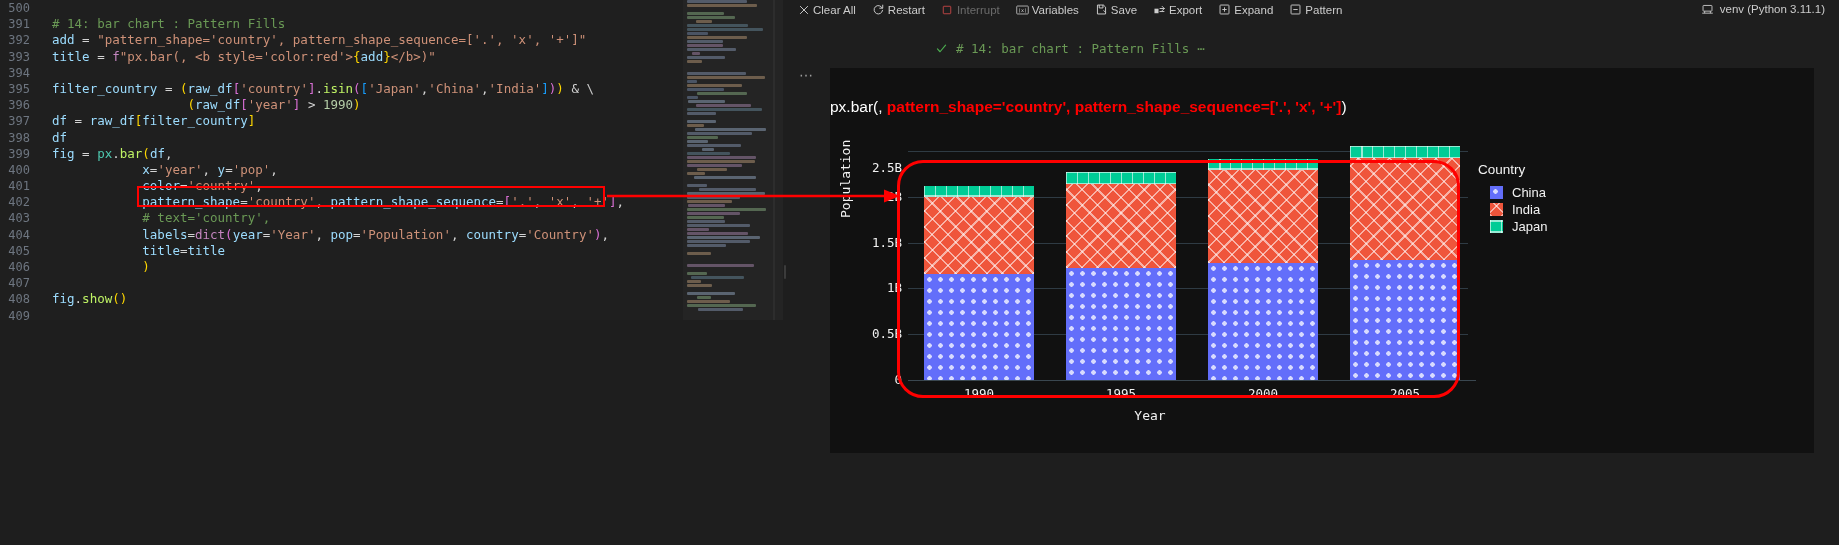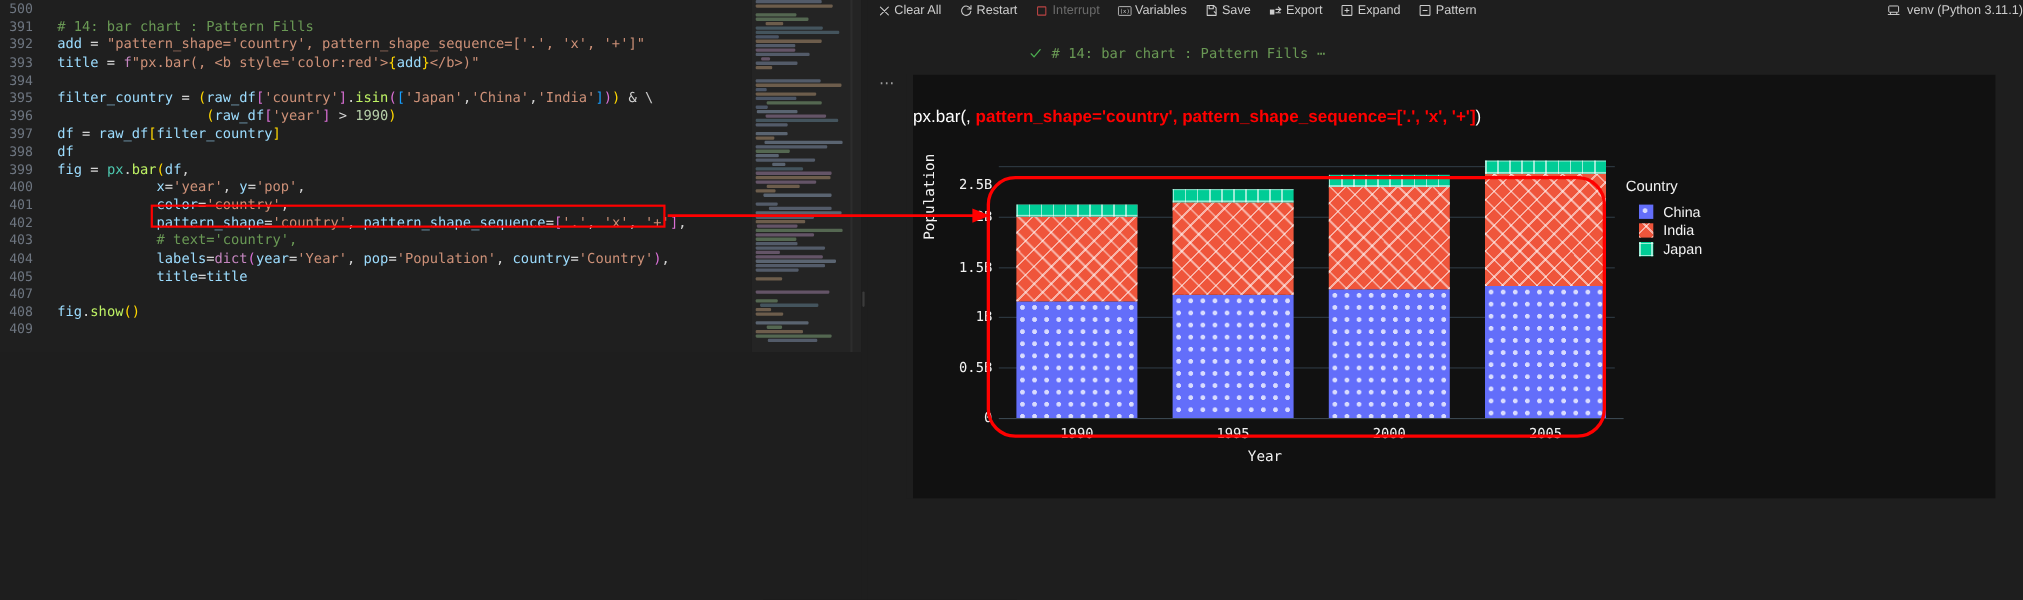--- a/index.html
+++ b/index.html
@@ -84,22 +84,22 @@
   }
   .tb-item {
     display: flex; align-items: center; gap: 3px;
     padding: 1px 8px; height: 19px; cursor: pointer; white-space: nowrap;
   }
   .tb-item.dim { color: #6b6b6b; }
   .tb-ico { display: inline-flex; width: 13px; height: 13px; align-items: center; justify-content: center; }
   .tb-ico svg { display: block; }
   .tb-spacer { flex: 1; }
   .tb-kernel {
-    display: flex; align-items: center; gap: 6px;
-    font-size: 11.5px; color: #cccccc; white-space: nowrap;
+    display: flex; align-items: flex-start; gap: 6px;
+    padding-right: 14px; font-size: 11.5px; color: #cccccc; white-space: nowrap;
   }
 
   
   .cell-gutter-dots {
     position: absolute; left: 10px; top: 70px; width: 20px; height: 14px;
     color: #9d9d9d; font-size: 14px; letter-spacing: 1px; line-height: 10px;
   }
   .cell-status {
     position: absolute; left: 146px; top: 41px;
     display: flex; align-items: center; gap: 8px;
@@ -213,20 +213,21 @@
         <div class="code-row"><div class="ln">396</div><div class="ctext"><span class="tk-plain">                  </span><span class="tk-brk1">(</span><span class="tk-var">raw_df</span><span class="tk-brk2">[</span><span class="tk-str">'year'</span><span class="tk-brk2">]</span><span class="tk-op"> &gt; </span><span class="tk-num">1990</span><span class="tk-brk1">)</span></div></div>
         <div class="code-row"><div class="ln">397</div><div class="ctext"><span class="tk-var">df </span><span class="tk-op">= </span><span class="tk-var">raw_df</span><span class="tk-brk1">[</span><span class="tk-var">filter_country</span><span class="tk-brk1">]</span></div></div>
         <div class="code-row"><div class="ln">398</div><div class="ctext"><span class="tk-var">df</span></div></div>
         <div class="code-row"><div class="ln">399</div><div class="ctext"><span class="tk-var">fig </span><span class="tk-op">= </span><span class="tk-obj">px</span><span class="tk-op">.</span><span class="tk-fn">bar</span><span class="tk-brk1">(</span><span class="tk-var">df</span><span class="tk-op">,</span></div></div>
         <div class="code-row"><div class="ln">400</div><div class="ctext"><span class="tk-plain">            </span><span class="tk-var">x</span><span class="tk-op">=</span><span class="tk-str">'year'</span><span class="tk-op">, </span><span class="tk-var">y</span><span class="tk-op">=</span><span class="tk-str">'pop'</span><span class="tk-op">,</span></div></div>
         <div class="code-row"><div class="ln">401</div><div class="ctext"><span class="tk-plain">            </span><span class="tk-var">color</span><span class="tk-op">=</span><span class="tk-str">'country'</span><span class="tk-op">,</span></div></div>
         <div class="code-row"><div class="ln">402</div><div class="ctext"><span class="tk-plain">            </span><span class="tk-var">pattern_shape</span><span class="tk-op">=</span><span class="tk-str">'country'</span><span class="tk-op">, </span><span class="tk-var">pattern_shape_sequence</span><span class="tk-op">=</span><span class="tk-brk2">[</span><span class="tk-str">'.'</span><span class="tk-op">, </span><span class="tk-str">'x'</span><span class="tk-op">, </span><span class="tk-str">'+'</span><span class="tk-brk2">]</span><span class="tk-op">,</span></div></div>
         <div class="code-row"><div class="ln">403</div><div class="ctext"><span class="tk-plain">            </span><span class="tk-com"># text='country',</span></div></div>
         <div class="code-row"><div class="ln">404</div><div class="ctext"><span class="tk-plain">            </span><span class="tk-var">labels</span><span class="tk-op">=</span><span class="tk-kw">dict</span><span class="tk-brk2">(</span><span class="tk-var">year</span><span class="tk-op">=</span><span class="tk-str">'Year'</span><span class="tk-op">, </span><span class="tk-var">pop</span><span class="tk-op">=</span><span class="tk-str">'Population'</span><span class="tk-op">, </span><span class="tk-var">country</span><span class="tk-op">=</span><span class="tk-str">'Country'</span><span class="tk-brk2">)</span><span class="tk-op">,</span></div></div>
         <div class="code-row"><div class="ln">405</div><div class="ctext"><span class="tk-plain">            </span><span class="tk-var">title</span><span class="tk-op">=</span><span class="tk-var">title</span></div></div>
+        <div class="code-row"><div class="ln">406</div><div class="ctext"><span class="tk-plain">            </span><span class="tk-brk1">)</span></div></div>
         <div class="code-row"><div class="ln">407</div><div class="ctext"></div></div>
         <div class="code-row"><div class="ln">408</div><div class="ctext"><span class="tk-var">fig</span><span class="tk-op">.</span><span class="tk-fn">show</span><span class="tk-brk1">(</span><span class="tk-brk1">)</span></div></div>
         <div class="code-row"><div class="ln">409</div><div class="ctext"></div></div>
       </div>
   </div>
 
   <div class="minimap">
     <div id="minimap-lines">
         <div class="mm-line" style="width: 60px; background: rgb(110, 125, 147);"></div>
         <div class="mm-line" style="width: 70px; background: rgb(154, 127, 98);"></div>

